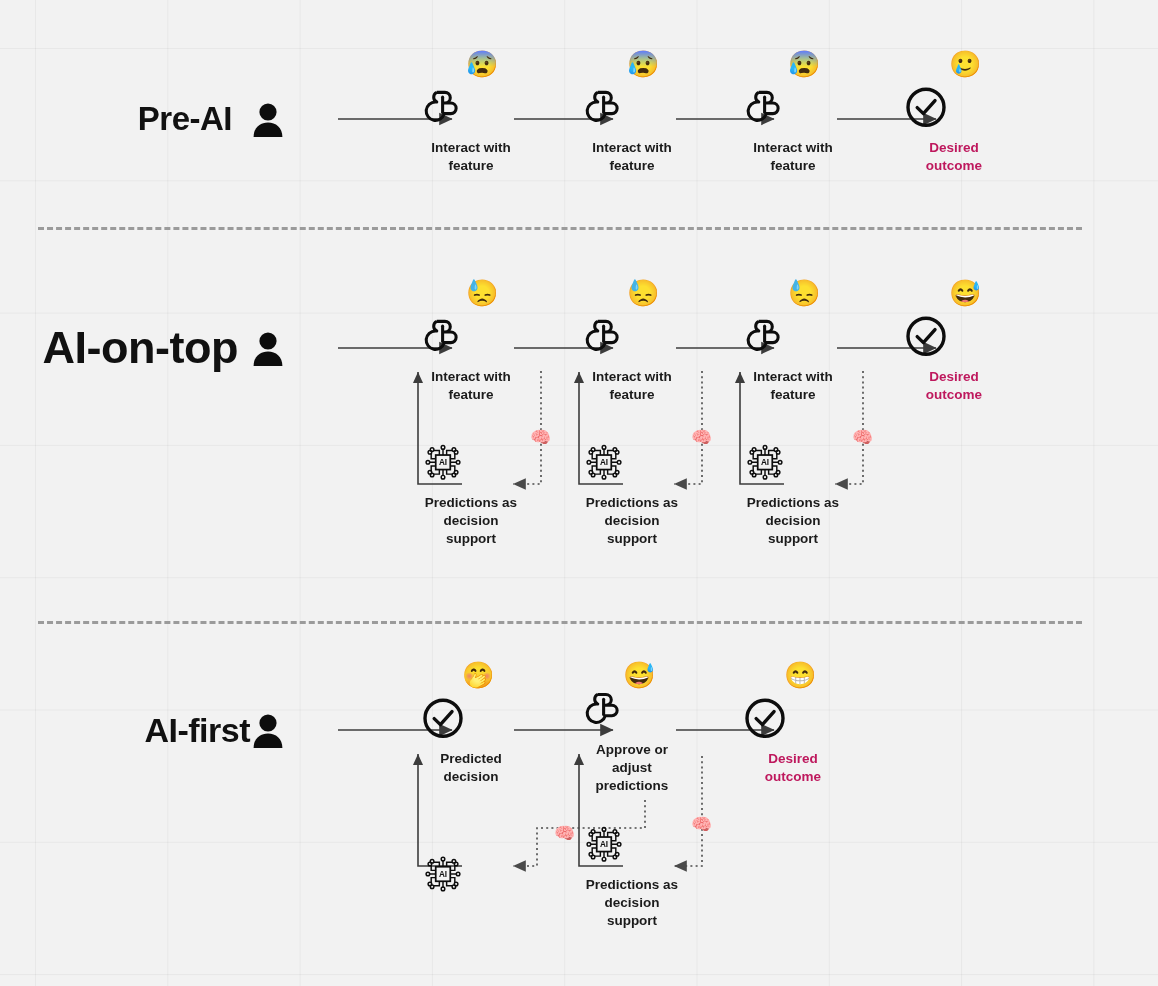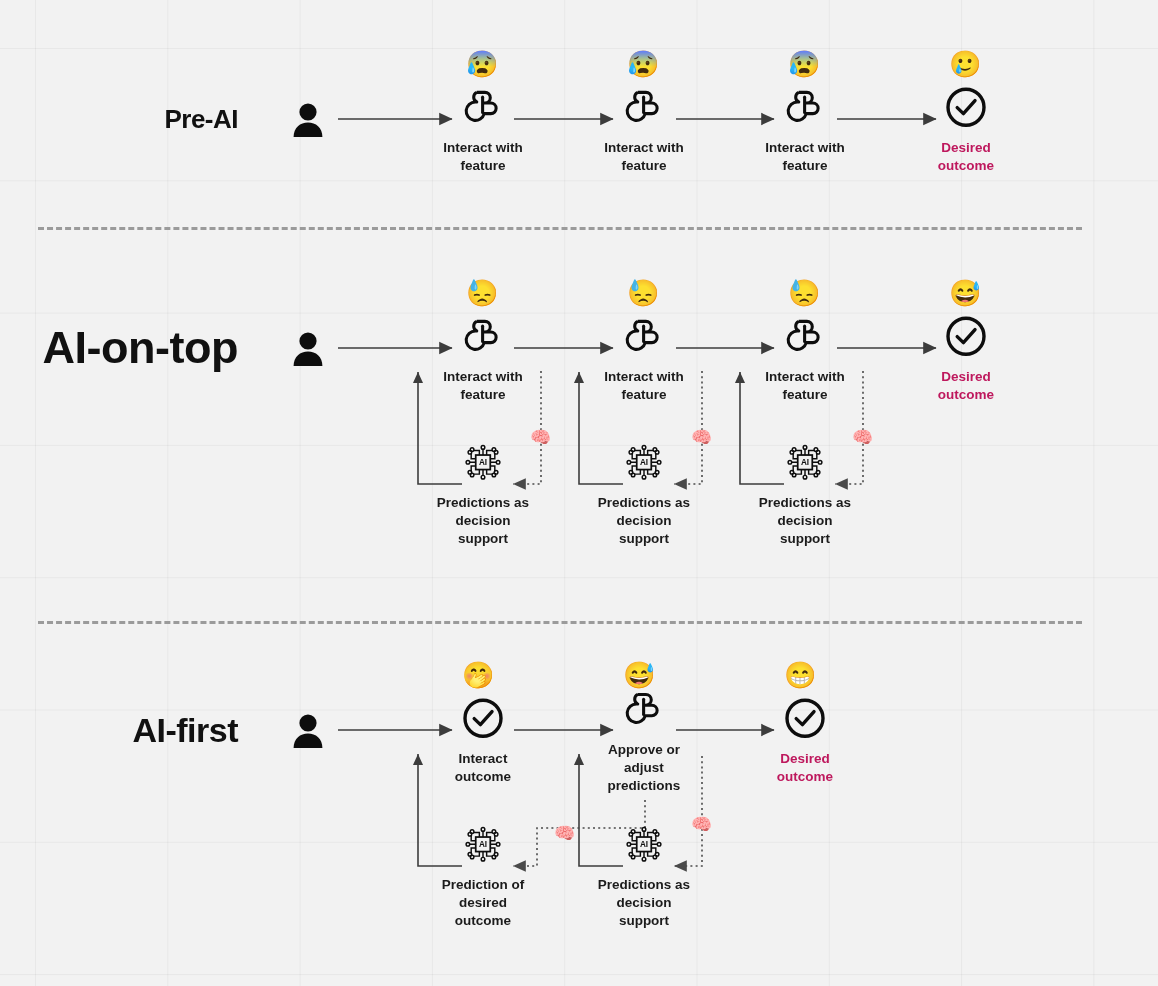--- a/index.html
+++ b/index.html
@@ -36,21 +36,21 @@
     white-space:nowrap;
     text-align:right;
     transform:translate(-100%,-50%);
   }
 
   
   .node{
     position:absolute;
     transform:translate(-50%,-50%);
     width:132px;
-    display:flex;flex-direction:column;align-items:center;
+    display:flex;flex-direction:column;
   }
   .node .glyph{
     width:52px;height:52px;
     display:flex;align-items:center;justify-content:center;
   }
   .node .caption{
     margin-top:6px;
     font-size:13.5px;
     line-height:17.8px;
     font-weight:bold;
@@ -128,23 +128,23 @@
 
     <path d="M645,800 V828 H537 V866 H513" fill="none" stroke="#4a4a4a" stroke-width="1.6" stroke-dasharray="2,3.2" marker-end="url(#ahd)"></path>
 
     <path d="M702,756 V866 H674" fill="none" stroke="#4a4a4a" stroke-width="1.6" stroke-dasharray="2,3.2" marker-end="url(#ahd)"></path>
   </g>
 </svg>
 
 <div class="divider" style="top:227px;"></div>
 <div class="divider" style="top:621px;"></div>
 
-<div class="row-label" style="left:238px;top:119px;font-size:26px;">Pre-AI</div>
+<div class="row-label" style="left:232px;top:119px;font-size:33px;">Pre-AI</div>
 <div class="row-label" style="left:238px;top:348px;font-size:45px;">AI-on-top</div>
-<div class="row-label" style="left:238px;top:730px;font-size:34px;">AI-first</div>
+<div class="row-label" style="left:250px;top:730px;font-size:34px;">AI-first</div>
 
 <div class="node" style="left:308px;top:119px;">
   <div class="glyph">
     <svg width="40" height="40" viewBox="0 0 40 40">
         <circle cx="20" cy="13" r="8.6" fill="#0d0d0d"></circle>
         <path d="M5.6 38 C5.6 28.2 12.3 23.4 20 23.4 C27.7 23.4 34.4 28.2 34.4 38 Z" fill="#0d0d0d"></path>
       </svg>
   </div>
 </div>
 <div class="node" style="left:308px;top:348px;">
@@ -370,21 +370,21 @@
 </div>
 
 <div class="emoji" style="left:479px;top:675px;">🤭</div>
 <div class="node" style="left:483px;top:739px;">
   <div class="glyph">
     <svg width="44" height="44" viewBox="0 0 44 44">
         <circle cx="22" cy="22" r="18" fill="none" stroke="#0d0d0d" stroke-width="3.4"></circle>
         <path d="M13.2 22.4 L19.4 28.4 L31 15.4" fill="none" stroke="#0d0d0d" stroke-width="3.4" stroke-linecap="round" stroke-linejoin="round"></path>
       </svg>
   </div>
-  <div class="caption">Interact outcome</div>
+  <div class="caption">Predicted decision</div>
 </div>
 
 <div class="emoji" style="left:640px;top:675px;">😅</div>
 <div class="node" style="left:644px;top:739px;">
   <div class="glyph">
     <svg width="46" height="46" viewBox="0 0 48 48">
         <path d="M17.5 8.5 h8.5 a5.6 5.6 0 0 1 0 11.2 h-1.2 h7.4 a5.5 5.5 0 0 1 0 11 h-6.9 a9.6 9.6 0 1 1 -9.2 -12.2 h1.4 a5.5 5.5 0 0 1 0 -10" fill="none" stroke="#0d0d0d" stroke-width="3.2" stroke-linejoin="round"></path>
         <path d="M23.6 13.5 v16" stroke="#0d0d0d" stroke-width="3.2" stroke-linecap="round"></path>
       </svg>
   </div>
@@ -431,21 +431,20 @@
           <circle cx="34" cy="36" r="2"></circle>
         <circle cx="7.6" cy="11" r="2"></circle>
           <circle cx="5.4" cy="22" r="2"></circle>
           <circle cx="7.6" cy="33" r="2"></circle>
         <circle cx="36.4" cy="11" r="2"></circle>
           <circle cx="38.6" cy="22" r="2"></circle>
           <circle cx="36.4" cy="33" r="2"></circle>
       </g>
     </svg>
   </div>
-  <div class="caption">Prediction of desired outcome</div>
 </div>
 
 <div class="brain" style="left:702px;top:824px;">🧠</div>
 <div class="node" style="left:644px;top:874px;">
   <div class="glyph">
     <svg width="40" height="40" viewBox="0 0 44 44">
       <rect x="14" y="14" width="16" height="16" fill="none" stroke="#0d0d0d" stroke-width="1.9"></rect>
       <text x="22" y="25.4" font-family="Liberation Sans, sans-serif" font-size="9" font-weight="bold" text-anchor="middle" fill="#0d0d0d">AI</text>
       <g stroke="#0d0d0d" stroke-width="1.6" fill="none">
         <path d="M18 14 V9 H12"></path>

